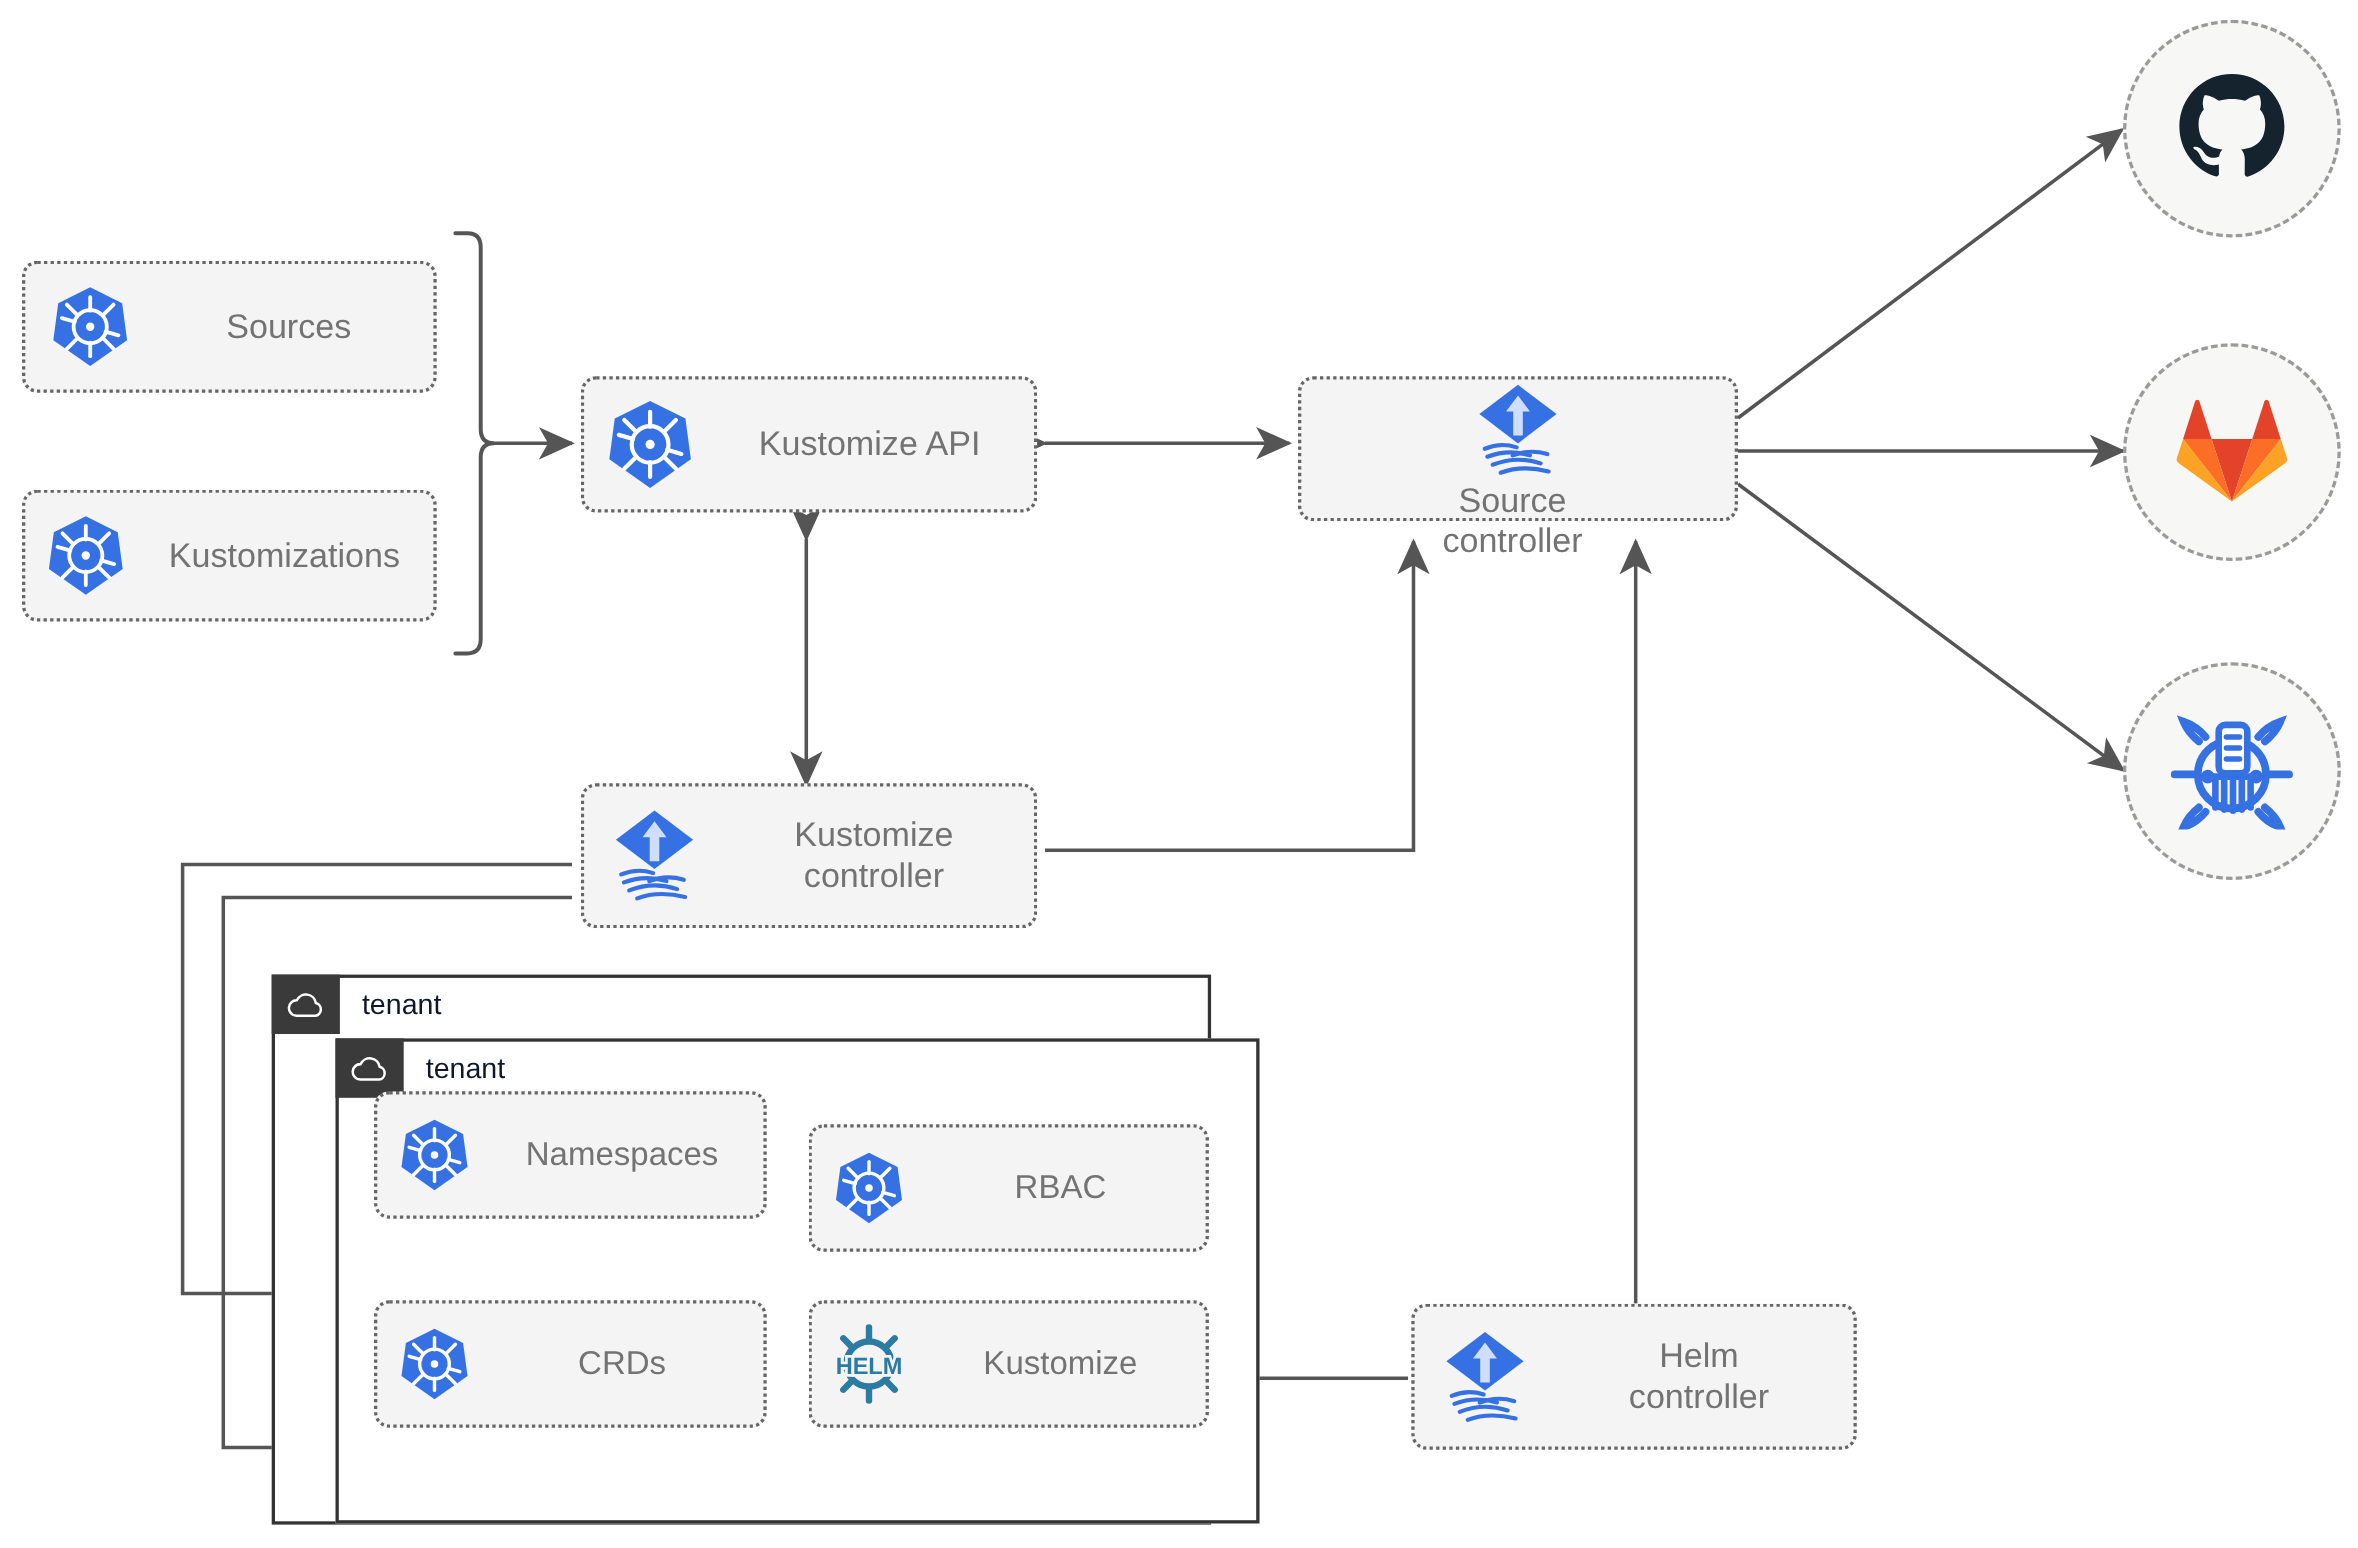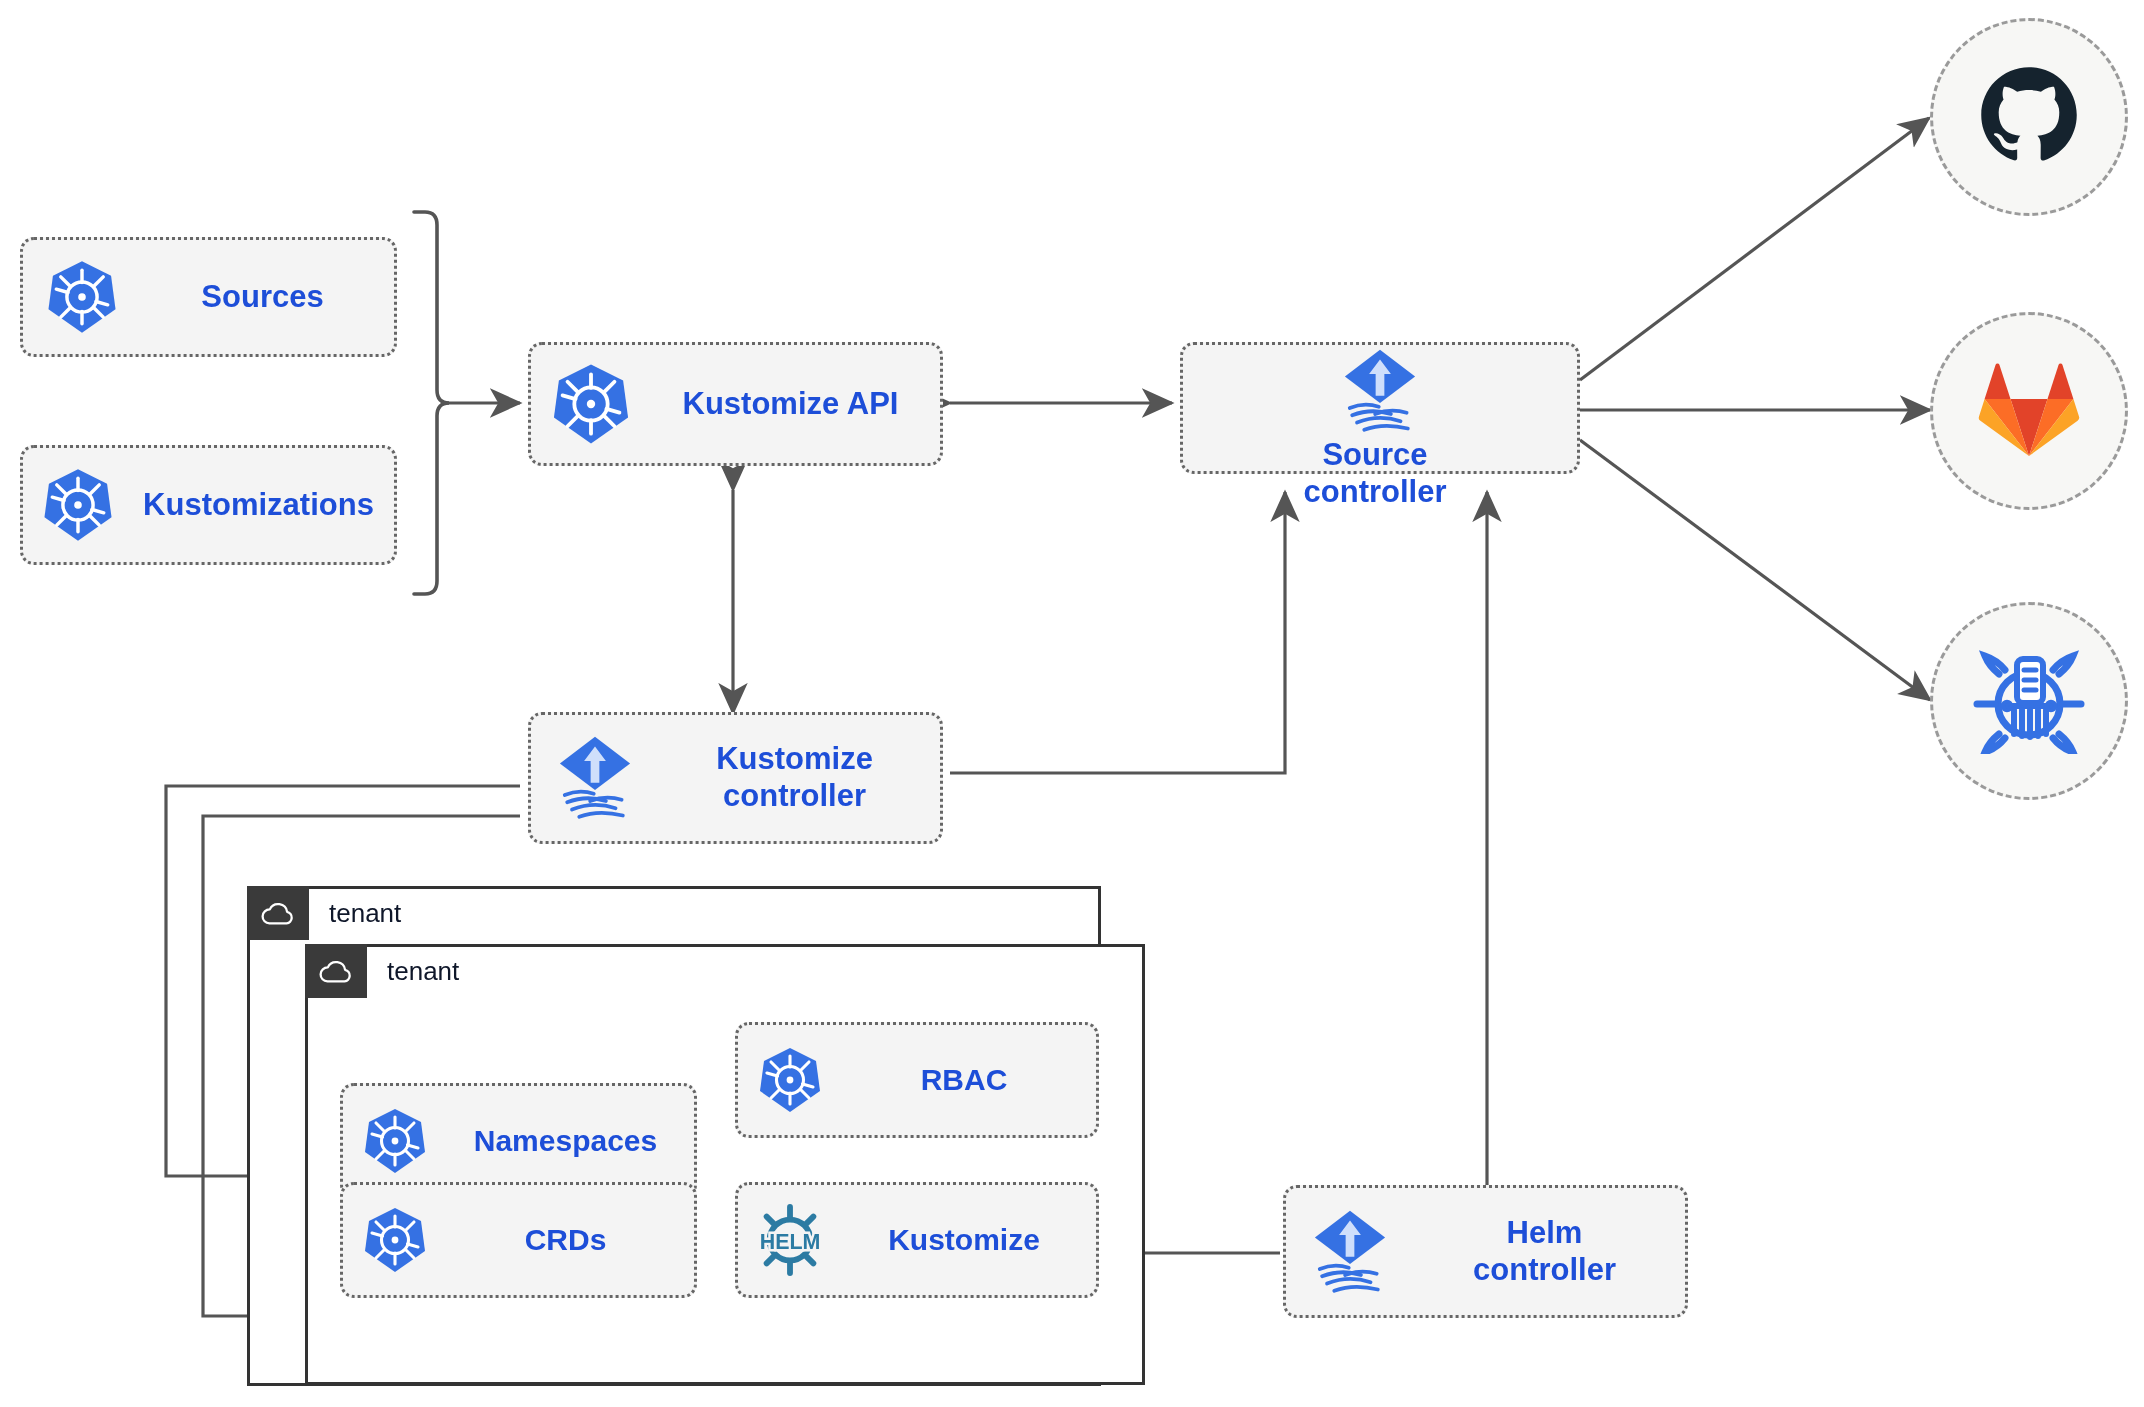--- a/index.html
+++ b/index.html
@@ -18,26 +18,25 @@
     border: 3px dotted #666666;
     border-radius: 14px;
     display: flex;
     align-items: center;
     z-index: 5;
   }
   .node .icon { flex: 0 0 auto; display:flex; align-items:center; justify-content:center; }
   .node .label {
     flex: 1 1 auto;
     text-align: center;
-    color: #1d4ed8;
+    color: #737373;
     font-size: 31px;
     line-height: 1.18;
     white-space: pre-line;
     padding-right: 10px;
-    font-weight: bold;
   }
   .node.small .label { font-size: 30px; }
 
   
   .circle-node {
     position: absolute;
     border: 3px dashed #9a9a9a;
     border-radius: 50%;
     background: #f7f7f5;
     display: flex;
@@ -248,21 +247,21 @@
   <div class="tenant" style="left:305px; top:944px; width:840px; height:441px;"></div>
   <div class="tenant-header" style="left:305px; top:944px;">
     <span class="tenant-badge">
       <svg width="38" height="26" viewBox="0 0 40 26" aria-hidden="true">
         <path d="M11,24 a7.4,7.4 0 0 1 0.4,-14.8 a9.6,9.6 0 0 1 18.2,2.6 a6.2,6.2 0 0 1 -0.6,12.2 Z" fill="none" stroke="#ffffff" stroke-width="2.4" stroke-linejoin="round"></path>
       </svg>
     </span>
     <span class="tenant-title">tenant</span>
   </div>
 
-  <div class="node small" style="left:340px; top:1083px; width:357px; height:116px;">
+  <div class="node small" style="left:340px; top:992px; width:357px; height:116px;">
     <span class="icon" style="width:104px;">
       <svg width="64" height="68" viewBox="0 0 64 68" aria-hidden="true">
         <polygon points="32,2 58,15 62,45 32,66 2,45 6,15" fill="#3571e3"></polygon>
         <g fill="none" stroke="#ffffff" stroke-width="3.1" stroke-linecap="round">
           <circle cx="32" cy="34" r="13.5"></circle>
             <circle cx="32" cy="34" r="3.4" fill="#ffffff" stroke="none"></circle>
           <line x1="32" y1="10" x2="32" y2="21"></line>
             <line x1="32" y1="47" x2="32" y2="58"></line>
           <line x1="9" y1="27" x2="19.5" y2="30"></line>
             <line x1="44.5" y1="38" x2="55" y2="41"></line>

